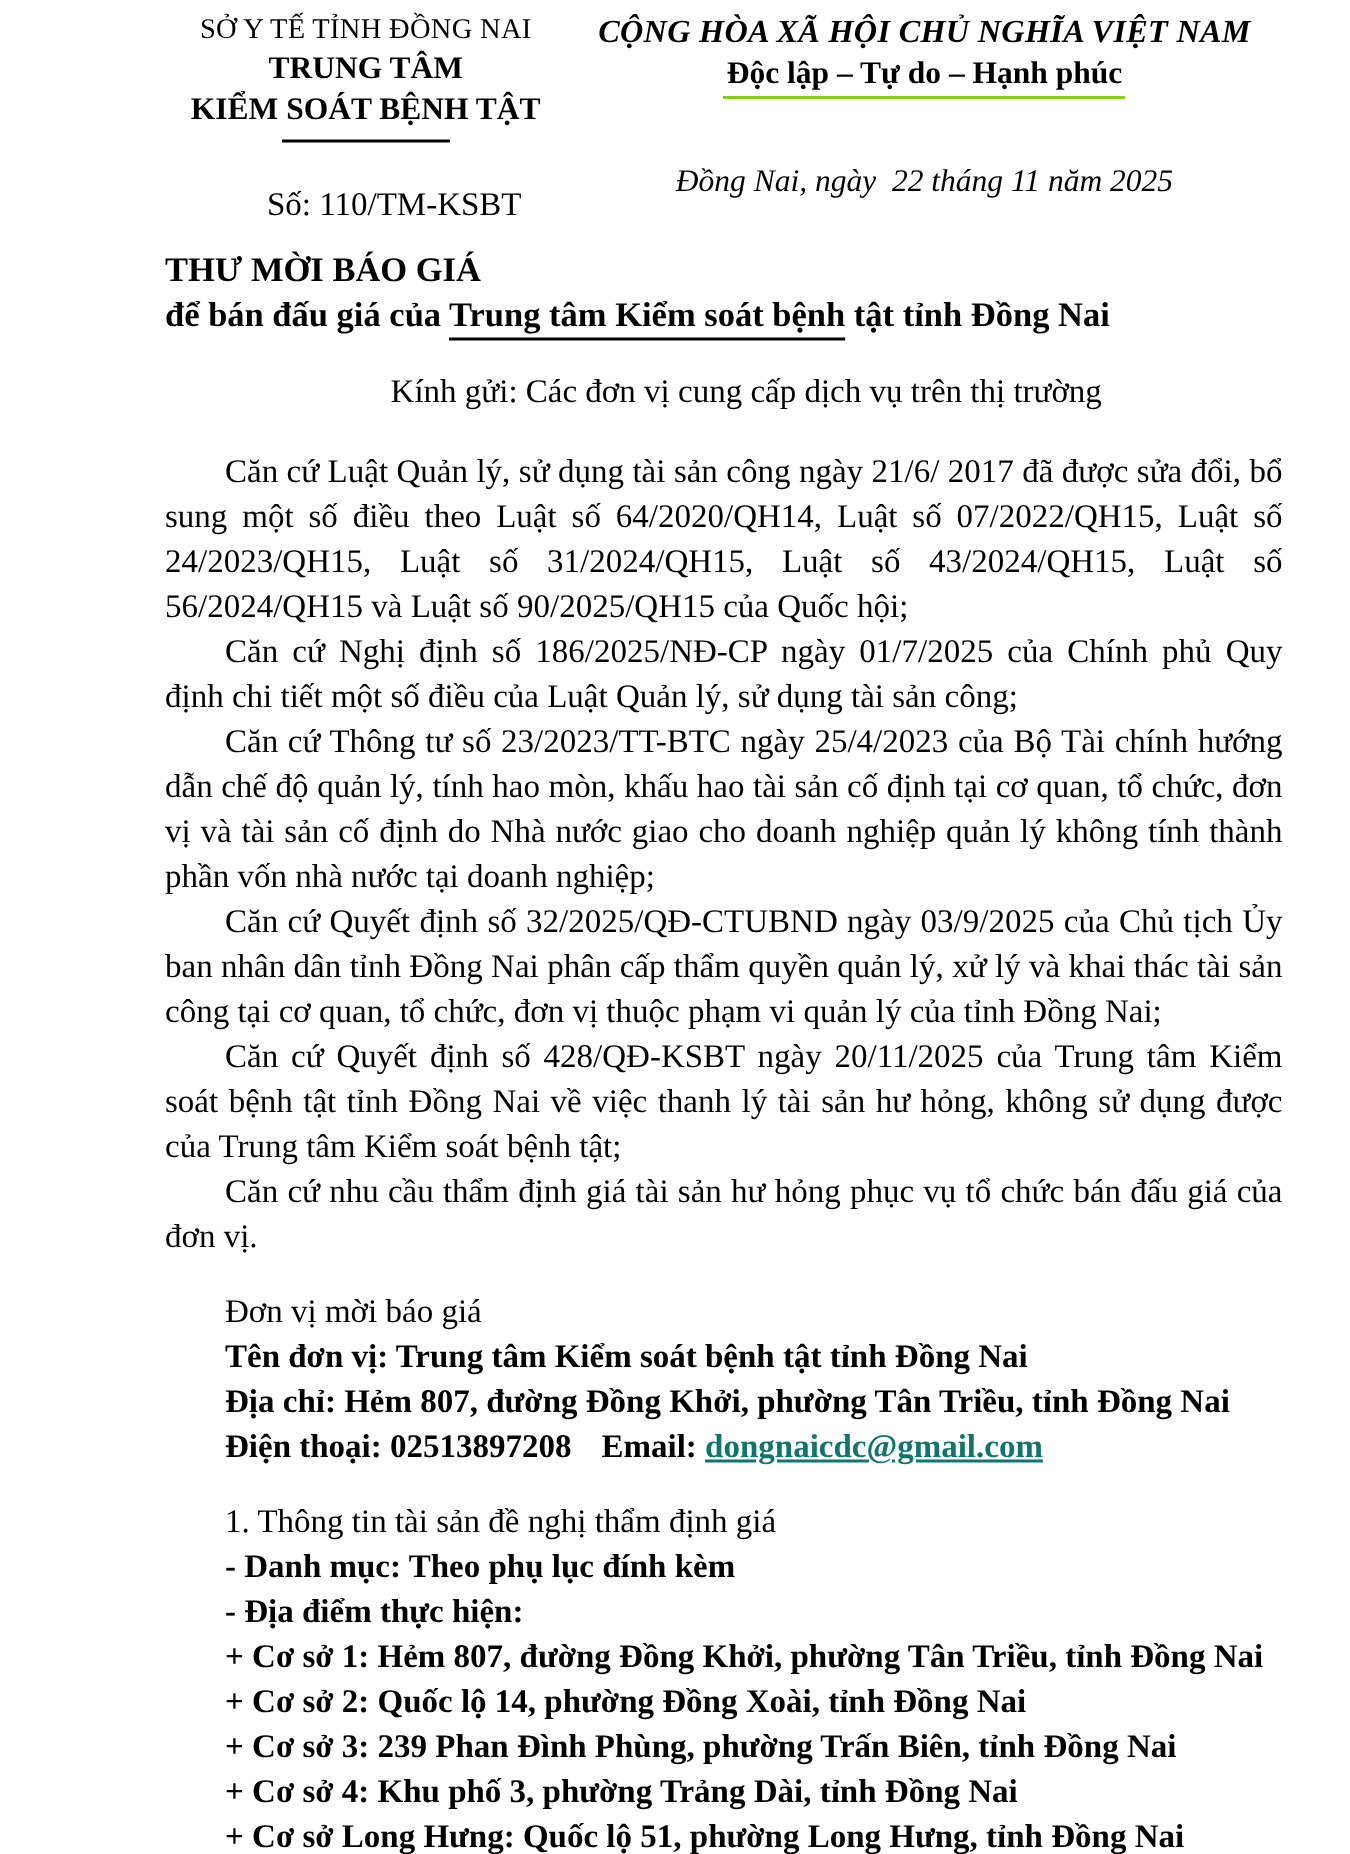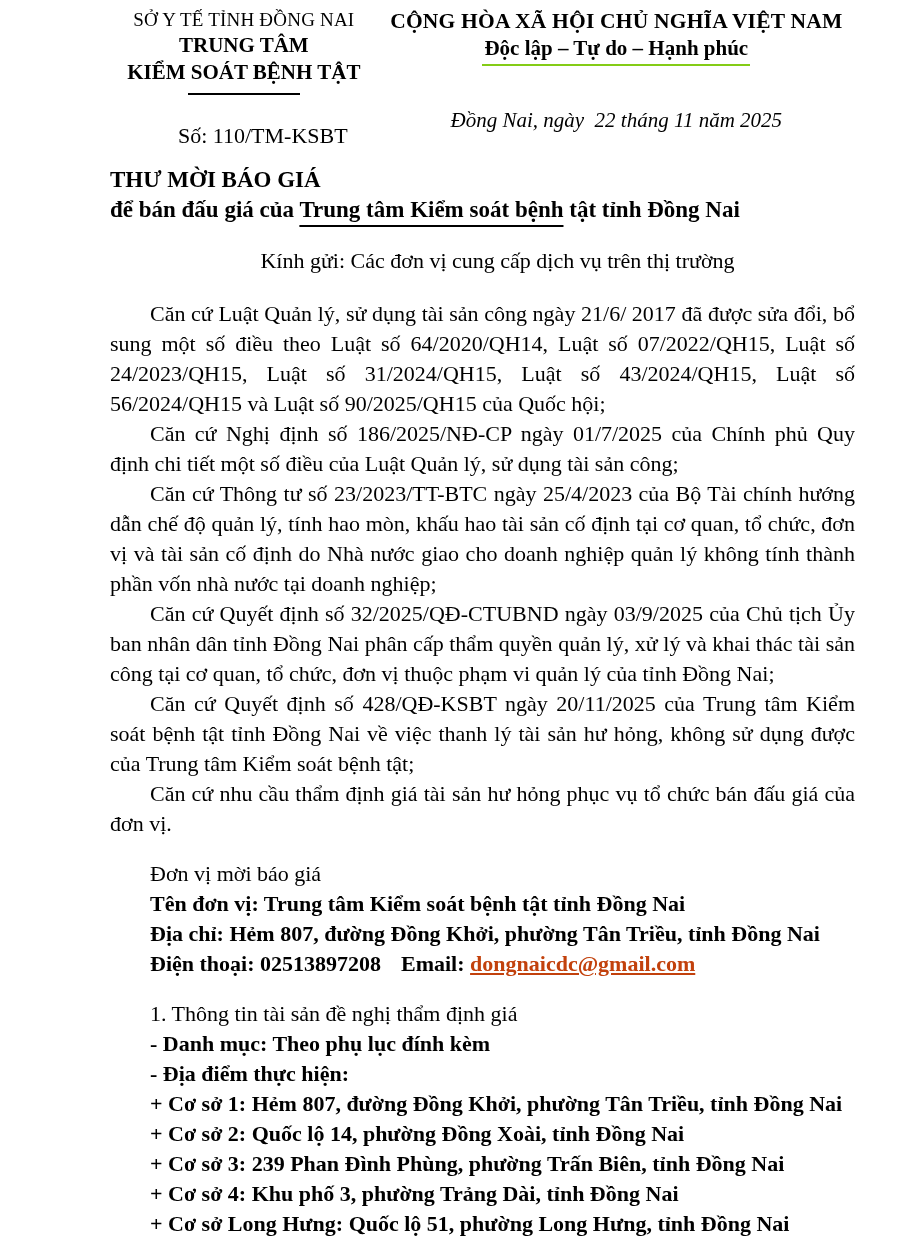--- a/index.html
+++ b/index.html
@@ -14,33 +14,33 @@
     overflow:hidden;
   }
   
   .header{display:flex;justify-content:space-between;align-items:flex-start;}
   .h-left{width:268px;text-align:center;}
   .h-left .org-parent{font-size:19px;line-height:24px;letter-spacing:.2px;}
   .h-left .org-name{font-size:21px;font-weight:bold;line-height:27px;}
   .h-left .org-sep{width:112px;border-top:2px solid #000;margin:7px auto 0 auto;height:0;}
   .h-left .doc-no{font-size:22px;margin-top:28px;padding-left:38px;white-space:pre;}
   .h-right{width:478px;text-align:center;}
-  .h-right .national-motto-1{font-size:21.5px;font-weight:bold;line-height:27px;letter-spacing:.2px;}
+  .h-right .national-motto-1{font-size:21.5px;font-weight:bold;line-height:27px;letter-spacing:.2px;font-style:italic;}
   .h-right .national-motto-2{display:inline-block;font-size:21px;font-weight:bold;line-height:26px;border-bottom:2px solid #84cc16;padding:0 2px 3px 2px;}
   .h-right .date-line{font-size:21px;font-style:italic;margin-top:42px;white-space:pre;}
   
   .title{margin-top:16px;text-align:left;font-weight:bold;font-size:23px;line-height:30px;}
   .title .u-seg{text-decoration:underline;text-underline-offset:8px;text-decoration-thickness:1.5px;}
   .salutation{margin-top:22px;text-align:center;font-size:22px;line-height:28px;padding-left:30px;}
   
   .body{margin-top:24px;font-size:22px;line-height:30px;}
   .body p{margin:0;text-align:justify;text-indent:40px;}
   .line{text-indent:40px;font-weight:bold;}
   .b{font-weight:normal;margin-top:20px;}
-  .email-link{color:#c2410c;text-decoration:underline;cursor:pointer;}
+  .email-link{color:#0f766e;text-decoration:underline;cursor:pointer;}
   .email-label{margin-left:20px;}
   .phone-line .sp{white-space:pre;}
 </style>
 </head>
 <body>
 
 <div class="page">
 
   <div class="header">
     <div class="h-left">

